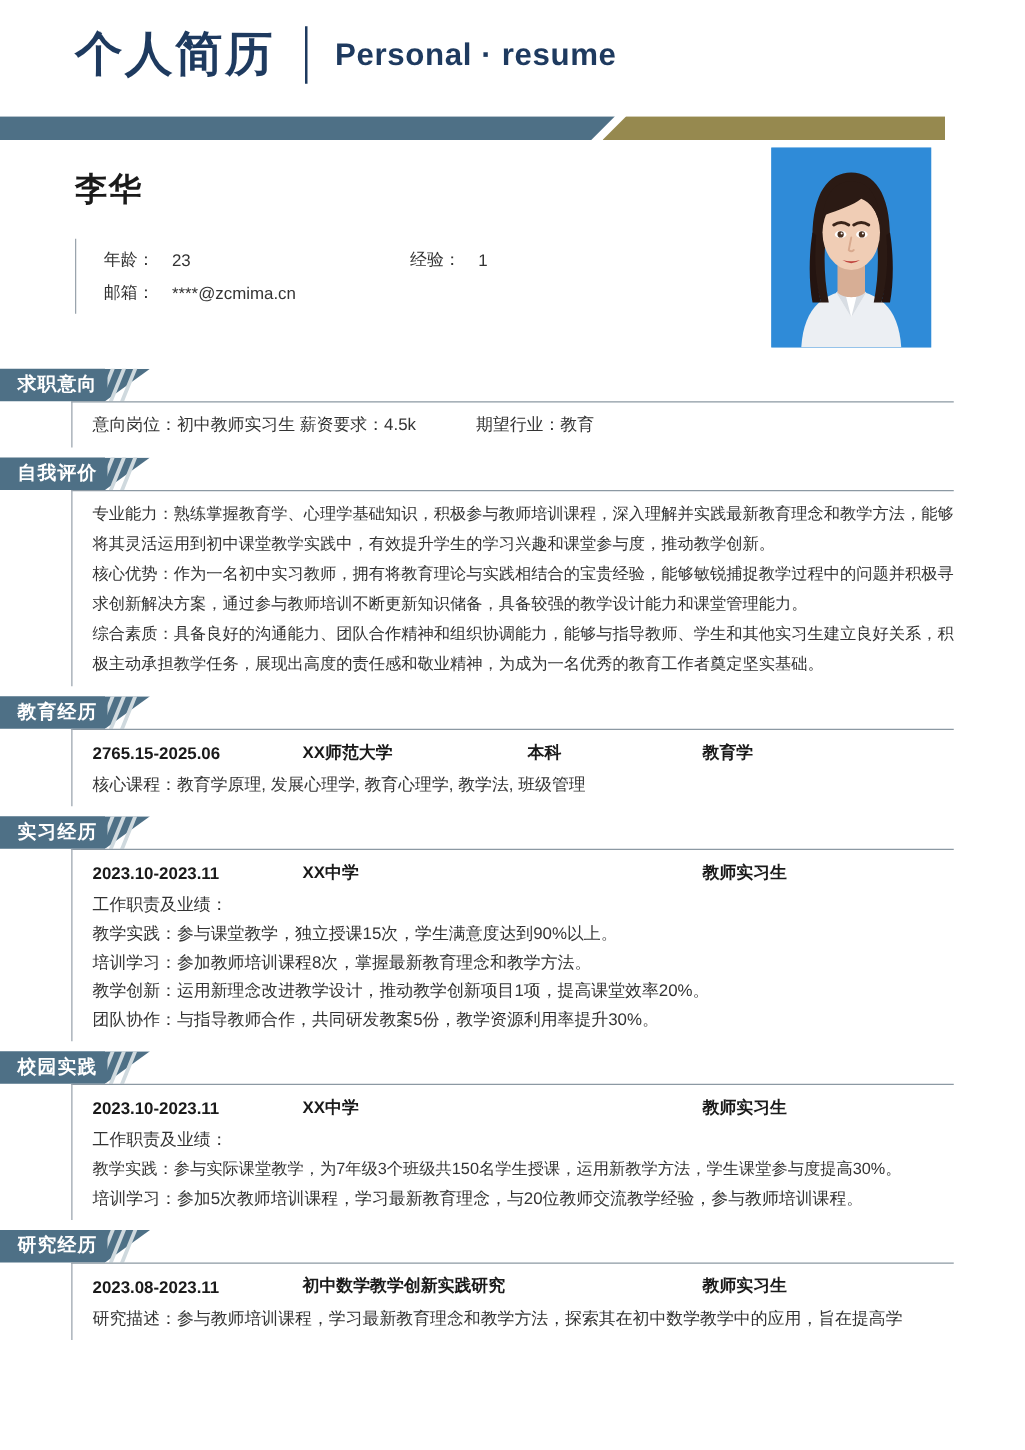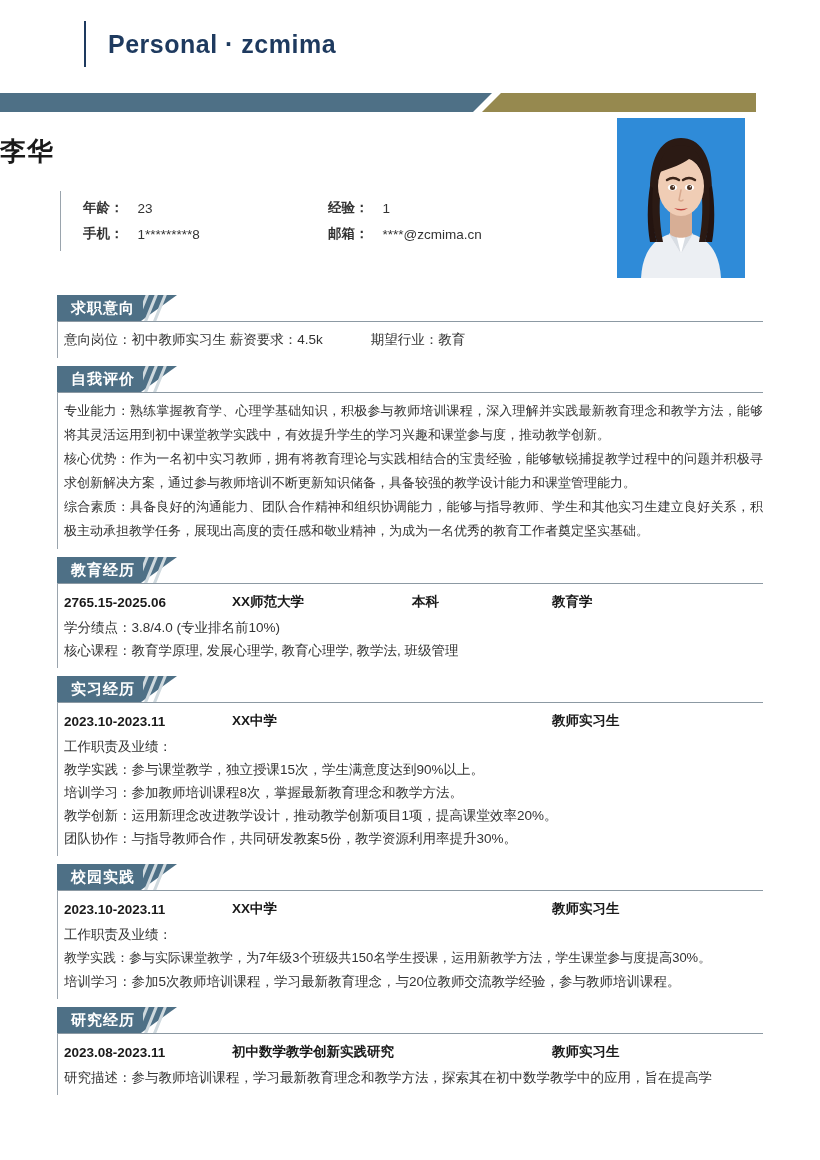--- a/index.html
+++ b/index.html
@@ -82,20 +82,21 @@
   .identity {
     position: relative;
     padding: 22px 0 0 0;
     height: 175px;
     box-sizing: border-box;
   }
   .person-name {
     font-size: 26px;
     font-weight: bold;
     color: #1a1a1a;
+    padding-left: 60px;
     letter-spacing: 1px;
     margin-bottom: 22px;
   }
   .info-grid {
     margin-left: 60px;
     border-left: 1px solid #9aa4ad;
     padding: 4px 0 4px 22px;
     width: 500px;
     box-sizing: border-box;
   }
@@ -108,21 +109,20 @@
   }
   .info-cell {
     display: flex;
     align-items: center;
     width: 245px;
     flex: none;
   }
   .info-label {
     color: #333;
     white-space: nowrap;
-    font-weight: bold;
   }
   .info-value {
     color: #333;
     margin-left: 14px;
     white-space: nowrap;
   }
   .photo-box {
     position: absolute;
     left: 617px;
     top: 6px;
@@ -132,21 +132,20 @@
     background: #2f8bd8;
   }
   .photo-box svg { display: block; }
 
   
   .section { margin-top: 8px; }
 
   .sec-head {
     position: relative;
     height: 26px;
-    margin-left: 57px;
     width: 180px;
   }
   .sec-head-bg {
     position: absolute;
     left: 0; top: 0;
     width: 84px; height: 26px;
     background: #4e7086;
   }
   .sec-head-tri {
     position: absolute;
@@ -185,21 +184,21 @@
     letter-spacing: 1px;
     white-space: nowrap;
     z-index: 3;
   }
 
   .sec-body {
     margin-left: 57px;
     width: 706px;
     border-left: 1px solid #9aa4ad;
     box-sizing: border-box;
-    padding: 7px 0 6px 6px;
+    padding: 7px 0 6px 16px;
     position: relative;
   }
   .sec-body-wrap { position: relative; }
   .sec-body-wrap::before {
     content: "";
     position: absolute;
     left: 57px;
     top: 0;
     width: 706px;
     height: 1px;
@@ -239,22 +238,23 @@
     line-height: 24px;
   }
   .obj-left { white-space: nowrap; }
   .obj-right { margin-left: 48px; white-space: nowrap; }
 </style>
 </head>
 <body>
 
 <div class="doc-header">
   <div class="title-row">
+    <div class="title-cn">个人简历</div>
     <div class="title-divider"></div>
-    <div class="title-en">Personal · zcmima</div>
+    <div class="title-en">Personal · resume</div>
   </div>
   <div class="header-bars">
     <div class="bar-blue"></div>
     <div class="bar-gold"></div>
   </div>
 </div>
 
 <div class="identity">
   <div class="person-name">李华</div>
 
@@ -263,24 +263,20 @@
       <div class="info-cell">
         <span class="info-label">年龄：</span>
         <span class="info-value">23</span>
       </div>
       <div class="info-cell">
         <span class="info-label">经验：</span>
         <span class="info-value">1</span>
       </div>
     </div>
     <div class="info-row">
-      <div class="info-cell">
-        <span class="info-label">手机：</span>
-        <span class="info-value">1*********8</span>
-      </div>
       <div class="info-cell">
         <span class="info-label">邮箱：</span>
         <span class="info-value">****@zcmima.cn</span>
       </div>
     </div>
   </div>
 
   <div class="photo-box">
     <svg width="128" height="160" viewBox="0 0 128 160">
       <rect x="0" y="0" width="128" height="160" fill="#2f8bd8"></rect>
@@ -371,21 +367,20 @@
     <div class="sec-title">教育经历</div>
   </div>
   <div class="sec-body-wrap">
     <div class="sec-body">
       <div class="entry-head">
         <span class="eh-date">2765.15-2025.06</span>
         <span class="eh-org">XX师范大学</span>
         <span class="eh-extra">本科</span>
         <span class="eh-role">教育学</span>
       </div>
-      <div class="entry-line">学分绩点：3.8/4.0 (专业排名前10%)</div>
       <div class="entry-line">核心课程：教育学原理, 发展心理学, 教育心理学, 教学法, 班级管理</div>
     </div>
   </div>
 </div>
 
 <div class="section">
   <div class="sec-head">
     <div class="sec-head-bg"></div>
     <div class="sec-head-tri"></div>
     <div class="sec-stripes">

